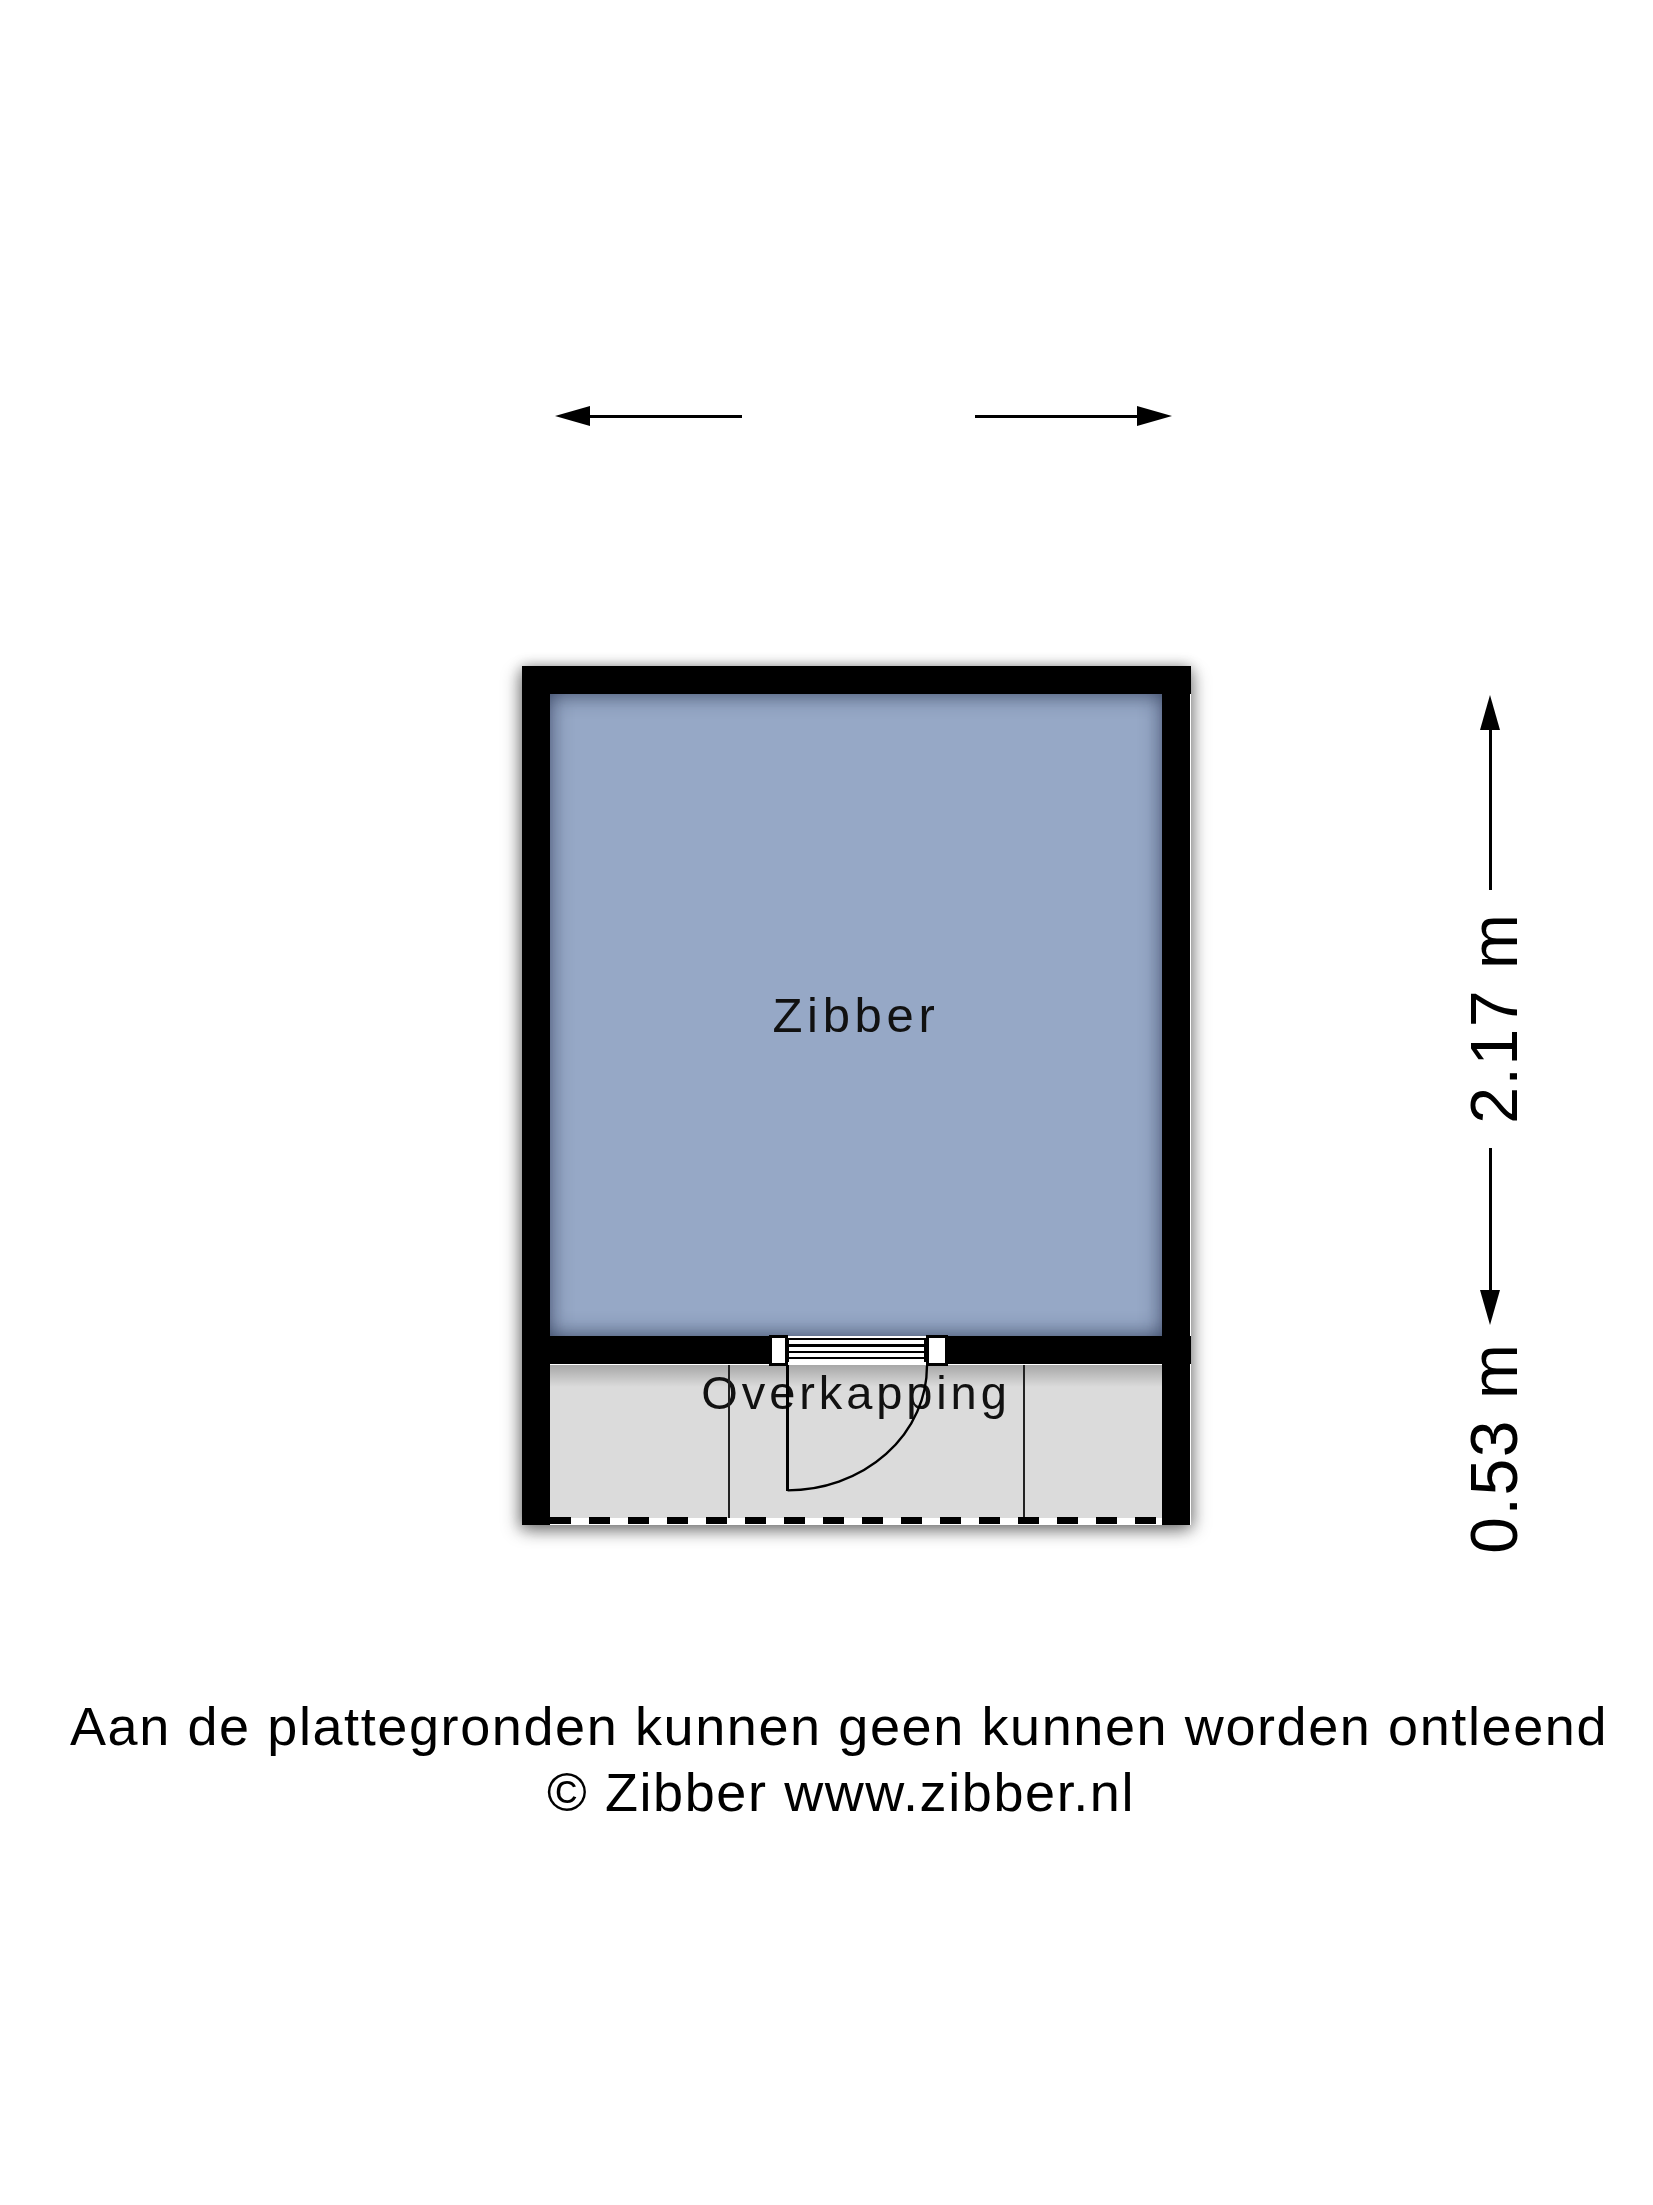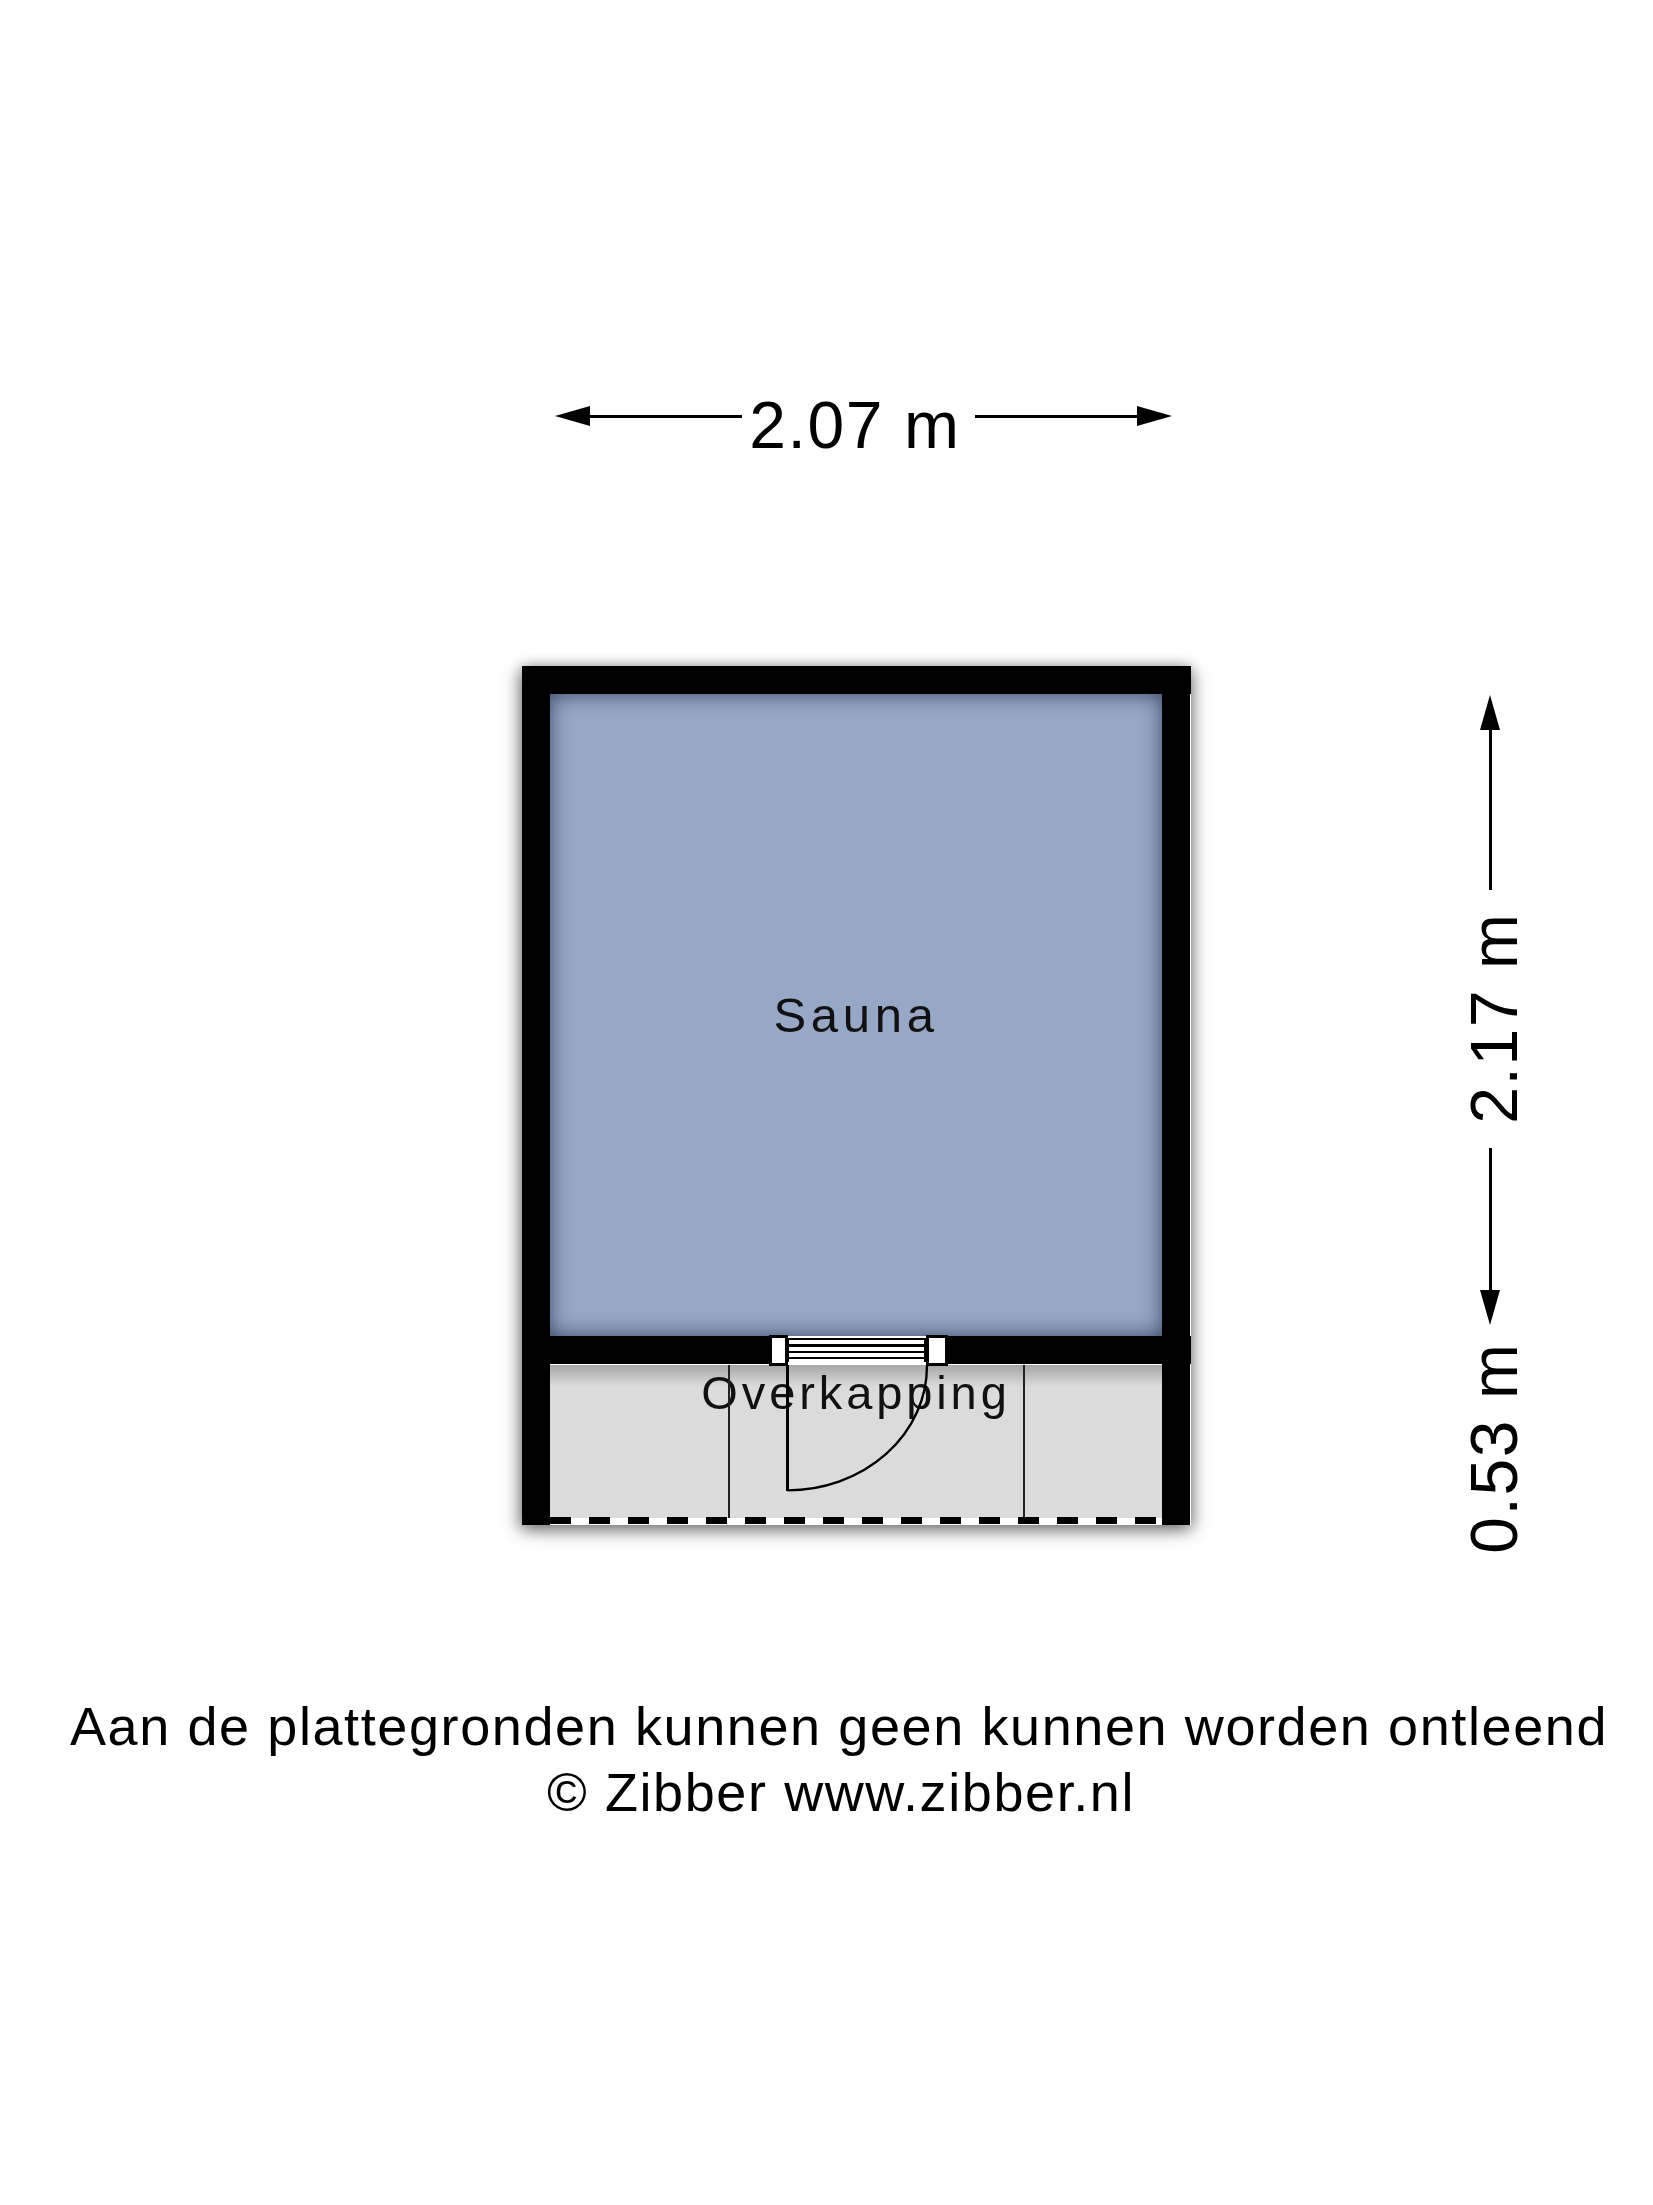--- a/index.html
+++ b/index.html
@@ -136,38 +136,37 @@
   #footer-disclaimer { left: 839px; top: 1695px; }
   #footer-copyright  { left: 841px; top: 1761px; }
 </style>
 </head>
 <body>
 
 <div id="canvas">
 
   <div class="arrow" id="dim-width-arrow-left"></div>
   <div class="dim-line-h" style="left:588px; top:415px; width:154px;"></div>
-  <div class="dim-text" id="dim-width-label">2.07 m</div>
   <div class="dim-line-h" style="left:975px; top:415px; width:164px;"></div>
   <div class="arrow" id="dim-width-arrow-right"></div>
 
   <div class="arrow" id="dim-height-arrow-up"></div>
   <div class="dim-line-v" style="left:1489px; top:728px; height:162px;"></div>
   <div class="dim-text dim-text-vertical" id="dim-height-label">2.17 m</div>
   <div class="dim-line-v" style="left:1489px; top:1148px; height:143px;"></div>
   <div class="arrow" id="dim-height-arrow-down"></div>
   <div class="dim-text dim-text-vertical" id="dim-overhang-label">0.53 m</div>
 
   <div id="building">
     <div class="wall" id="wall-top"></div>
     <div class="wall" id="wall-left"></div>
     <div class="wall" id="wall-right"></div>
 
     <div id="sauna-room">
-      <span class="room-label">Sauna</span>
+      <span class="room-label">Zibber</span>
     </div>
 
     <div class="wall" id="wall-bottom-left"></div>
     <div class="wall" id="wall-bottom-right"></div>
 
     <div id="overhang-area">
       <span class="room-label">Overkapping</span>
     </div>
 
     <div class="post" id="post-left"></div>

